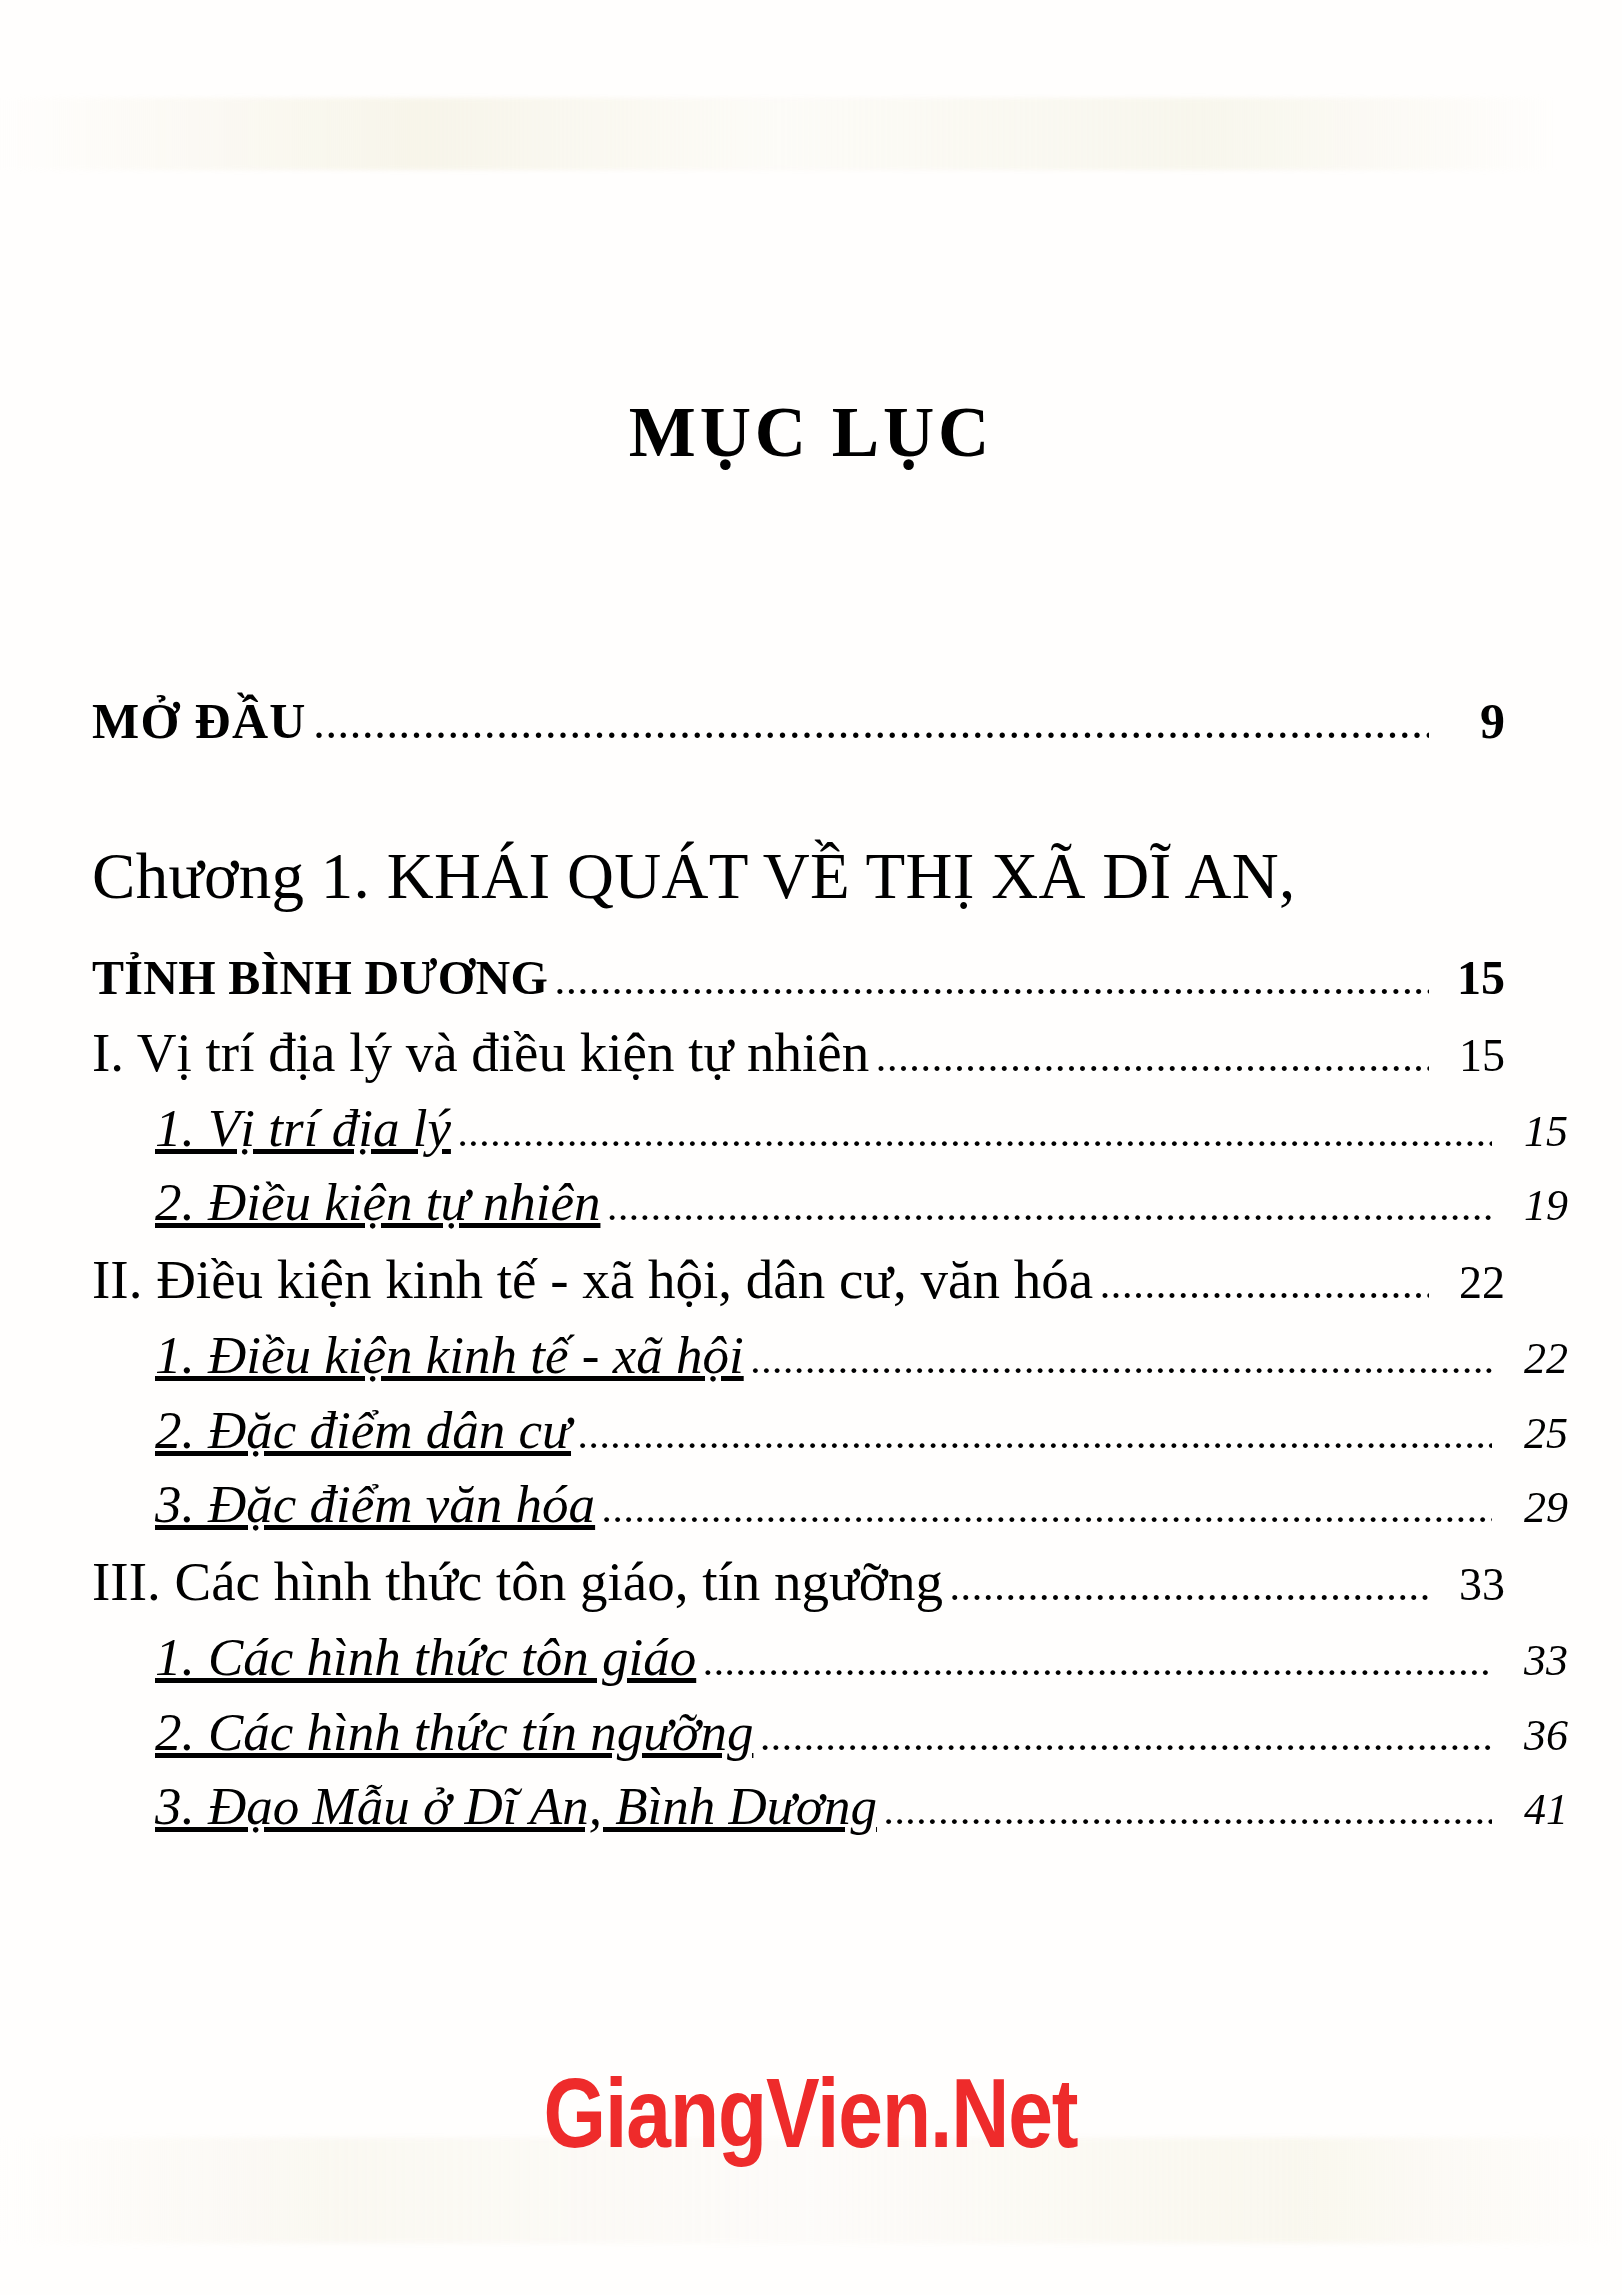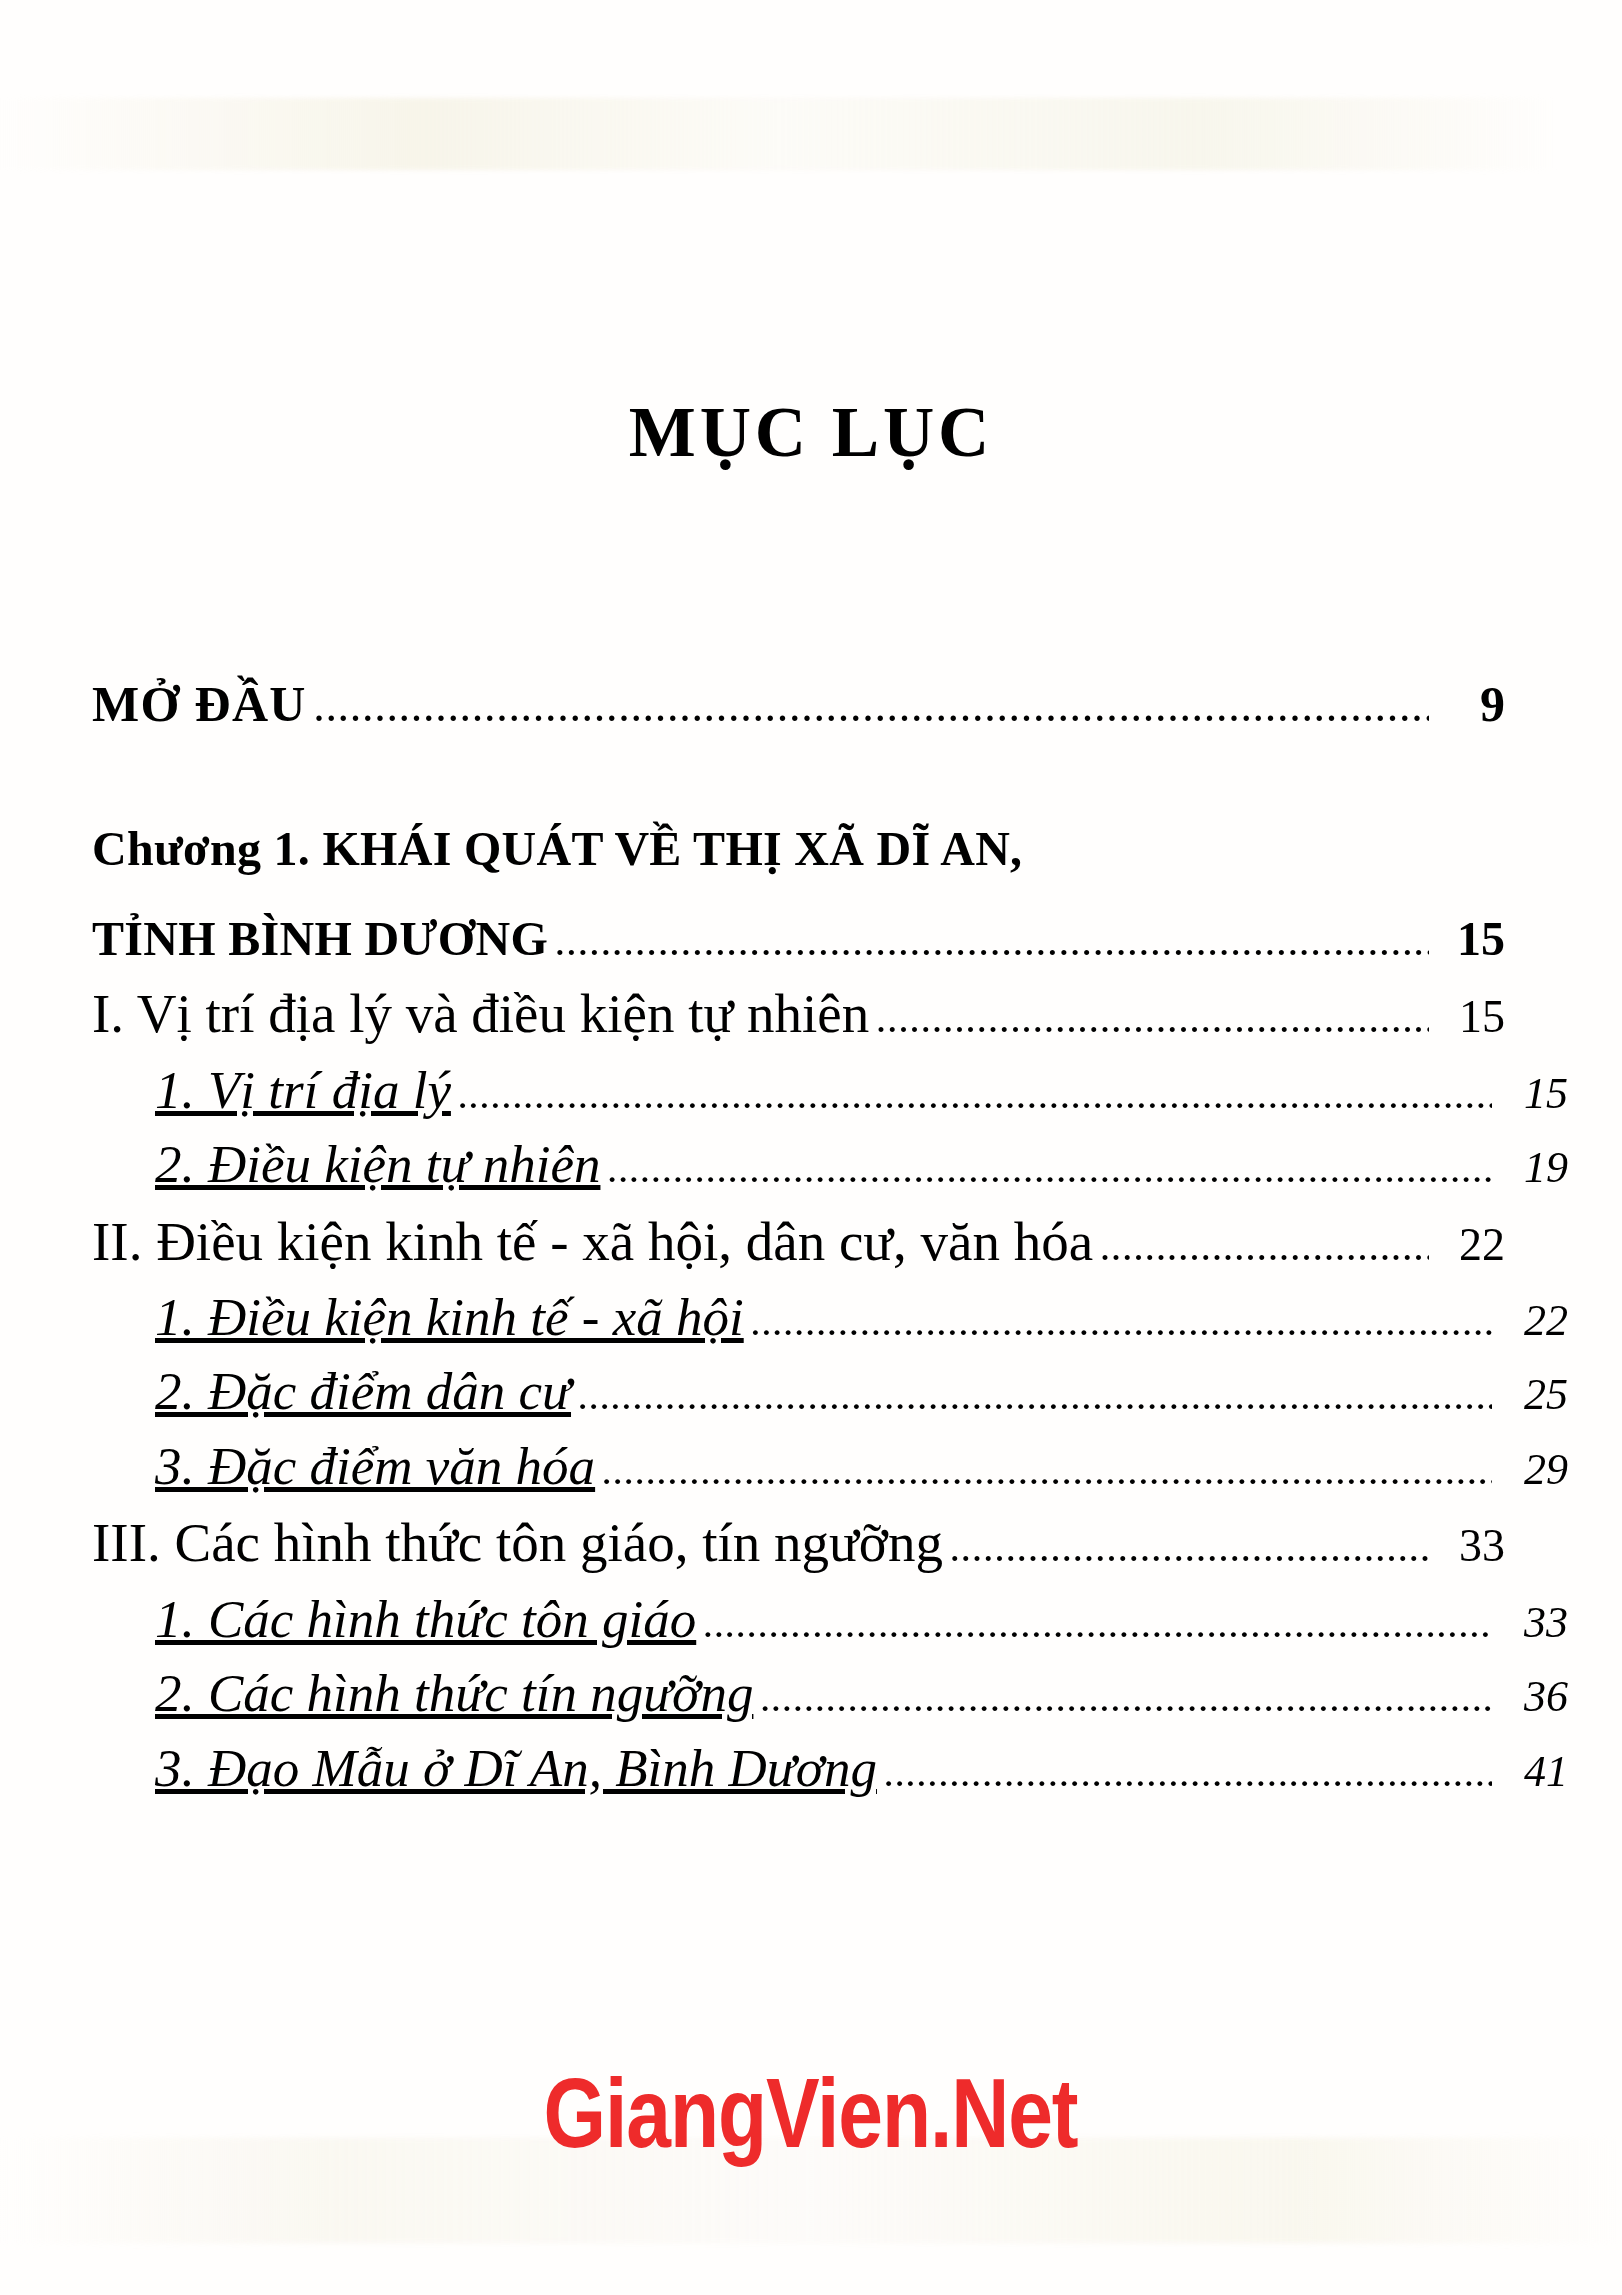--- a/index.html
+++ b/index.html
@@ -60,21 +60,21 @@
     text-align: center;
     font-size: 71px;
     font-weight: bold;
     letter-spacing: 3.9px;
     line-height: 1.1;
   }
 
   
   .toc-body {
     position: absolute;
-    top: 675px;
+    top: 692px;
     left: 92px;
     width: 1413px;
   }
 
   .toc-row {
     display: flex;
     align-items: baseline;
     width: 100%;
   }
 
@@ -109,22 +109,22 @@
     font-size: 50px;
     font-weight: bold;
   }
   .lvl-front .toc-leader { font-size: 46px; }
 
   
   .chapter-block {
     margin-top: 86px;
   }
   .chapter-line1 {
-    font-size: 48px;
-    font-weight: bold;
+    font-size: 65px;
+    font-weight: normal;
     letter-spacing: 0.3px;
     white-space: pre;
     line-height: 1.26;
   }
   .lvl-chapter .toc-label {
     font-size: 48px;
     font-weight: bold;
     letter-spacing: 0.3px;
     margin-top: 32px;
   }

